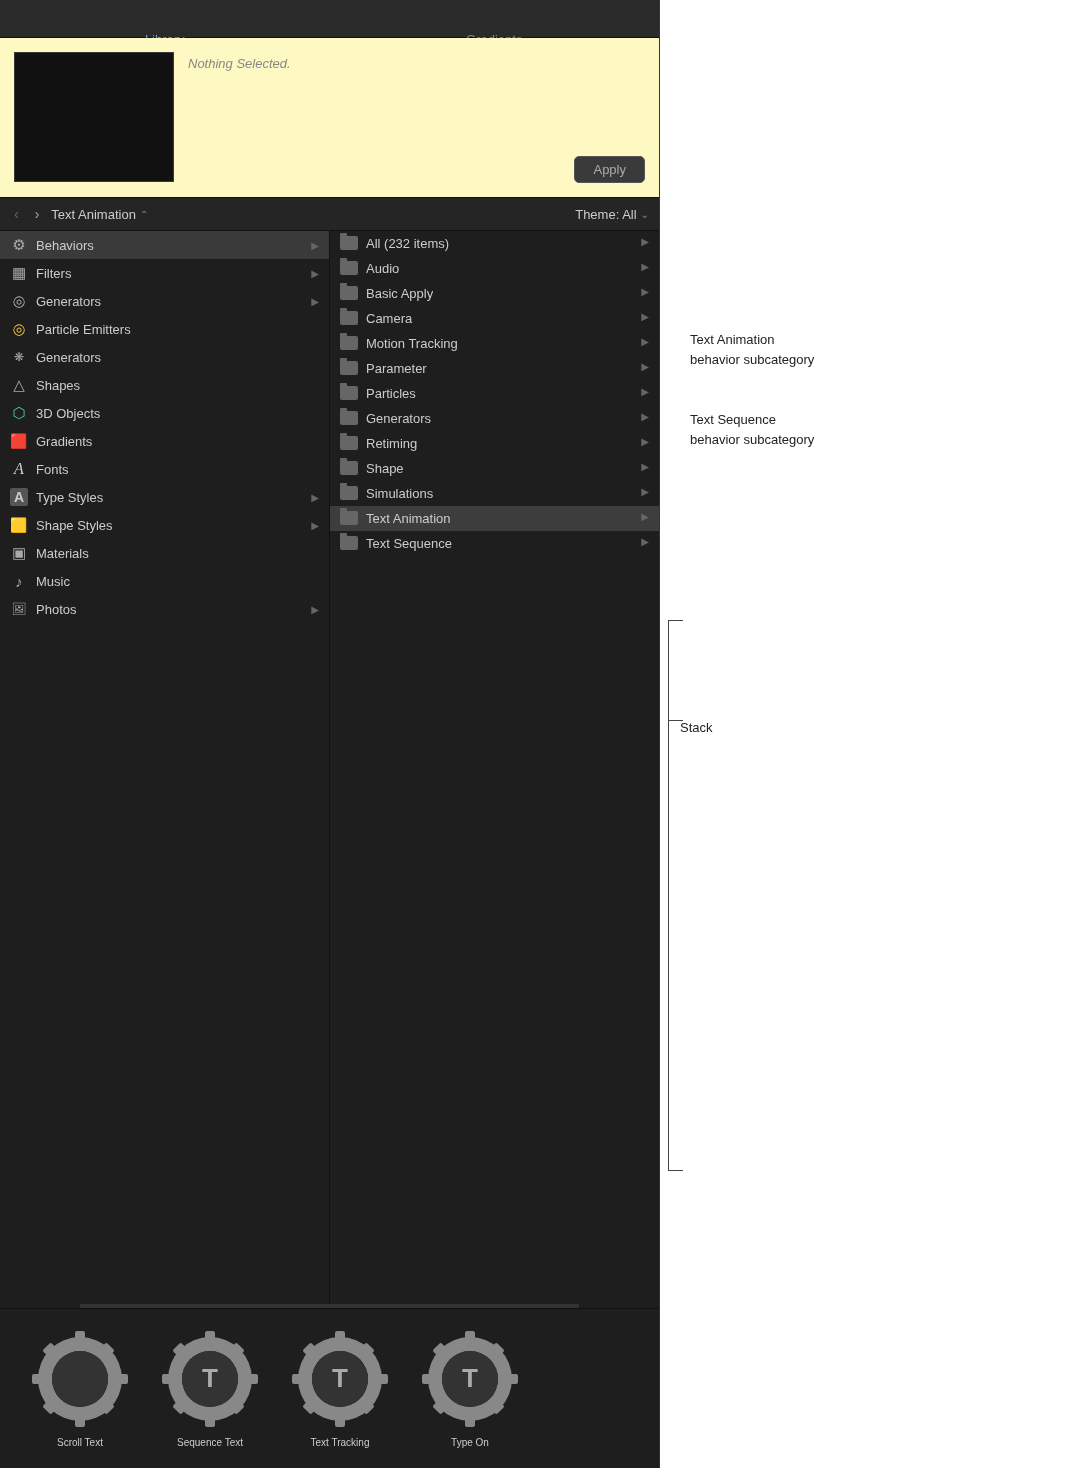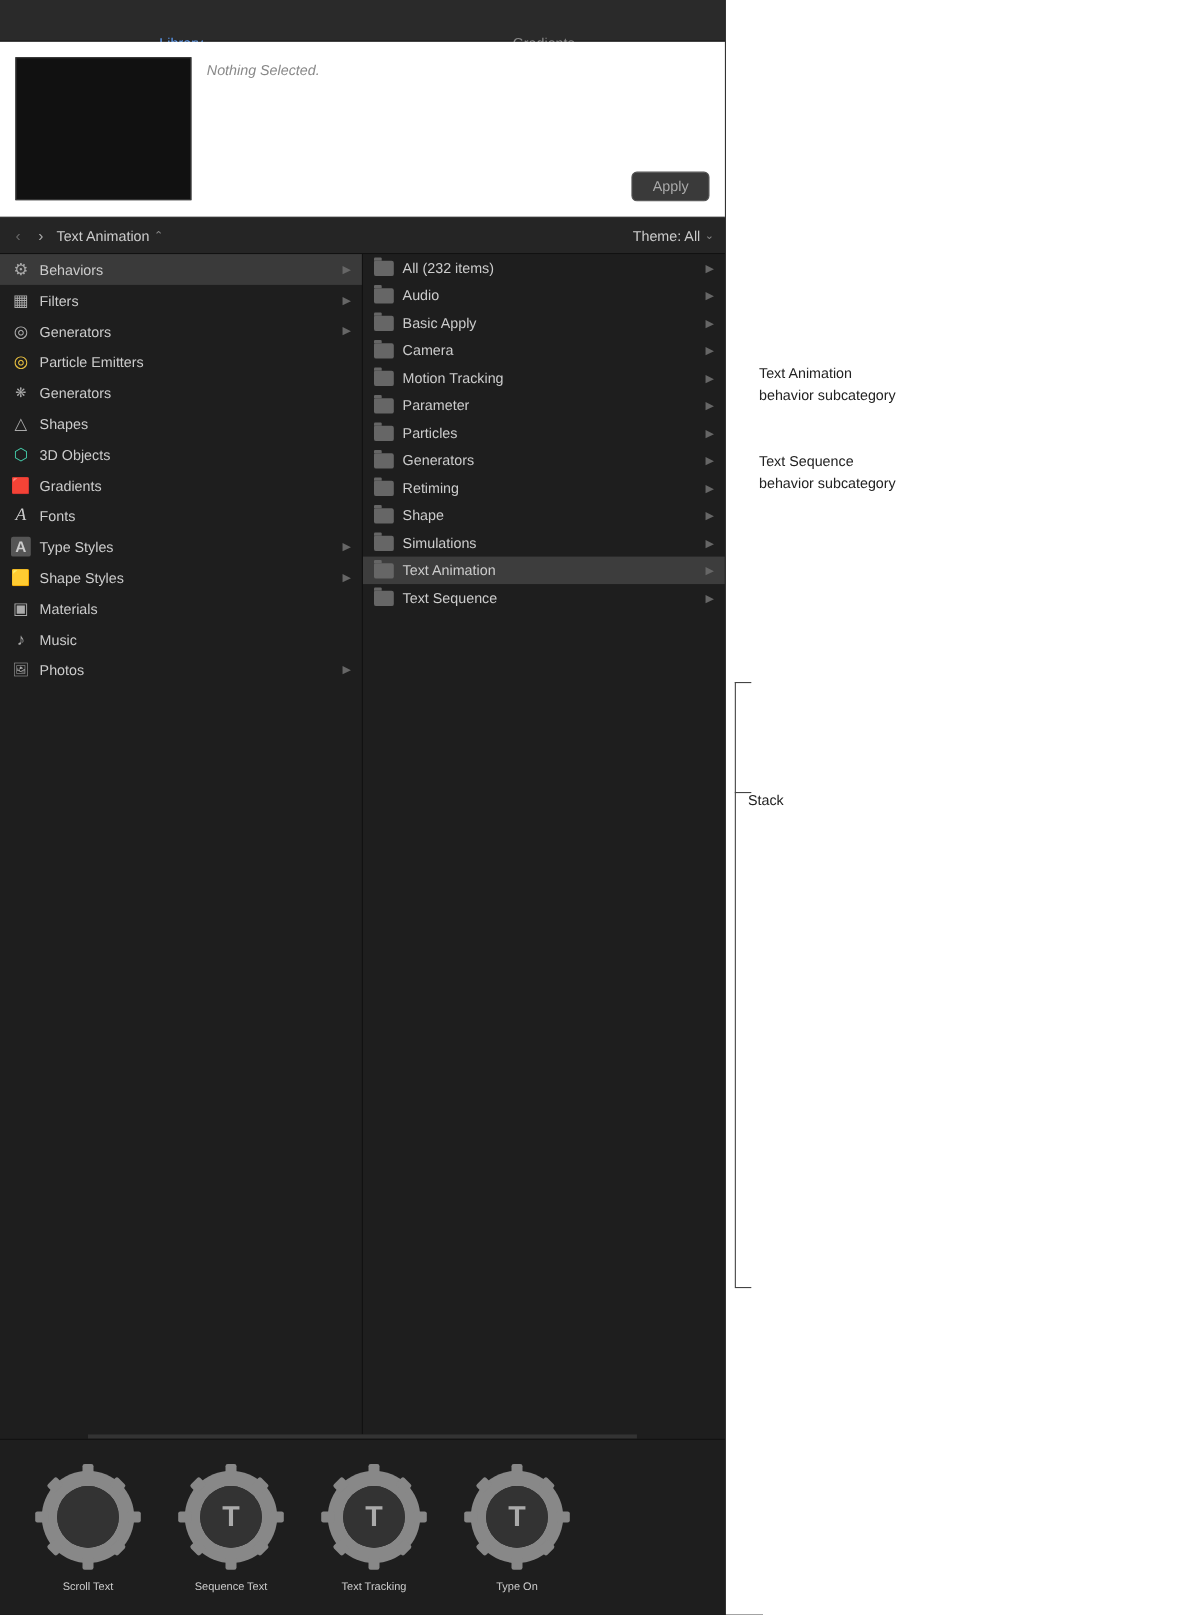--- a/index.html
+++ b/index.html
@@ -48,21 +48,21 @@
     .tab.active {
       color: #5b9cf6;
       border-bottom: 2px solid #5b9cf6;
     }
 
     
     .preview-area {
       display: flex;
       padding: 14px;
       gap: 14px;
-      background: #ffffff;
+      background: #fef9c3;
       border-bottom: 1px solid #111;
       height: 160px;
     }
 
     .preview-thumbnail {
       width: 160px;
       height: 130px;
       background: #111;
       border: 1px solid #3a3a3a;
       flex-shrink: 0;
@@ -177,21 +177,21 @@
     }
 
     
     .category-list {
       flex: 1;
       overflow-y: auto;
     }
 
     .category-item {
       display: flex;
-      align-items: center;
+      align-items: flex-start;
       padding: 5px 10px;
       font-size: 13px;
       color: #ccc;
       cursor: pointer;
       gap: 8px;
     }
     .category-item.active { background: #3d3d3d; }
 
     .category-item .arrow {
       margin-left: auto;

